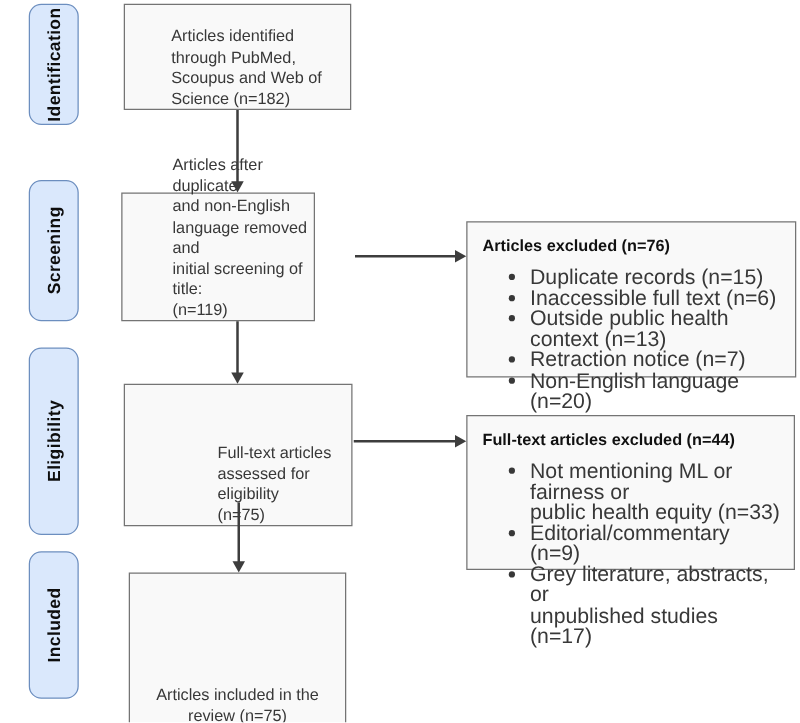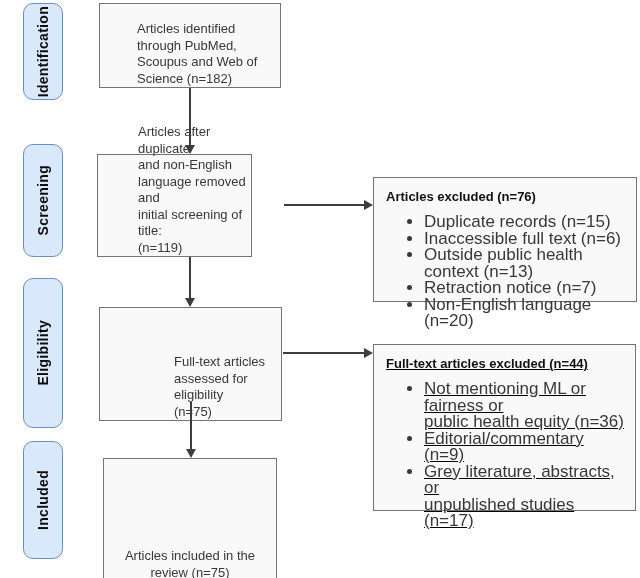--- a/index.html
+++ b/index.html
@@ -121,25 +121,25 @@
     <div class="ebox-title">Articles excluded (n=76)</div>
     <ul>
       <li>Duplicate records (n=15)</li>
       <li>Inaccessible full text (n=6)</li>
       <li>Outside public health context (n=13)</li>
       <li>Retraction notice (n=7)</li>
       <li>Non-English language (n=20)</li>
     </ul>
   </div>
 
-  <div class="ebox" style="left:373px;top:300px;width:263px;height:167px;text-decoration:underline;">
+  <div class="ebox" style="left:373px;top:288px;width:263px;height:124px;">
     <div class="ebox-title">Full-text articles excluded (n=44)</div>
     <ul>
       <li>Not mentioning ML or fairness or
-public health equity (n=36)</li>
+public health equity (n=33)</li>
       <li>Editorial/commentary (n=9)</li>
       <li>Grey literature, abstracts, or
 unpublished studies (n=17)</li>
     </ul>
   </div>
 
   <div class="varrow" style="left:185px;top:88px;height:66px;">
     <div class="vline"></div>
     <div class="vhead"></div>
   </div>

